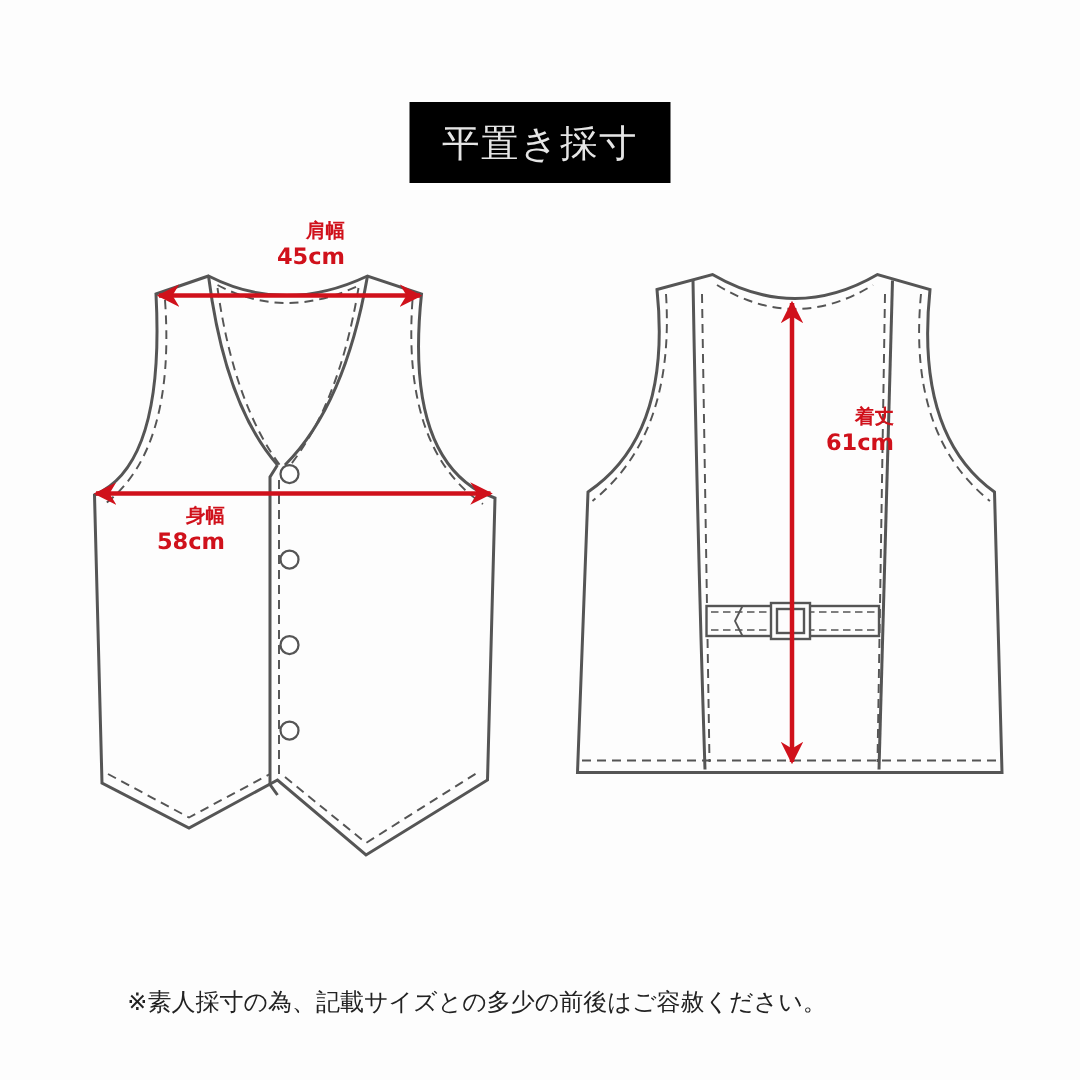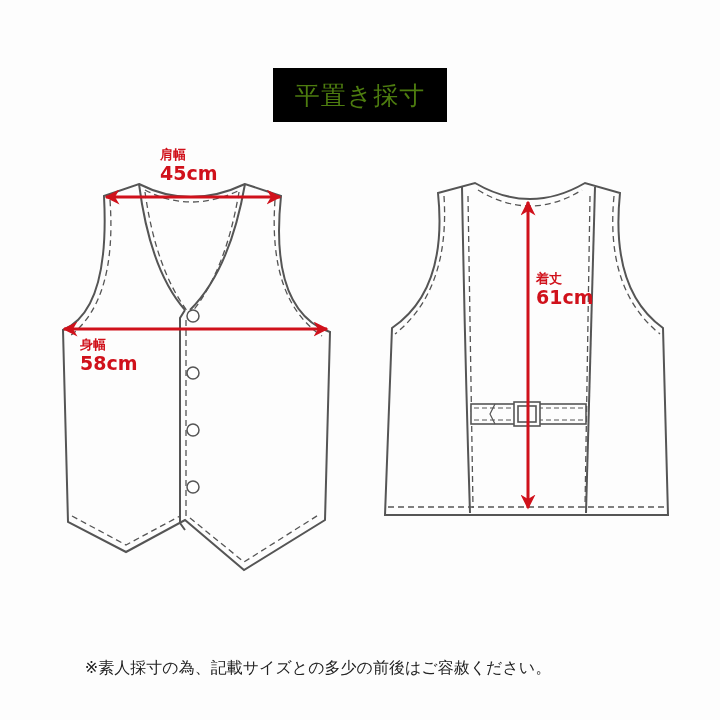--- a/index.html
+++ b/index.html
@@ -3,31 +3,31 @@
   <meta charset="utf-8">
   <style>
     html, body { margin: 0; padding: 0; }
     body {
       width: 720px; height: 720px; background: #fdfdfd;
       position: relative; overflow: hidden;
       font-family: "DejaVu Sans", sans-serif;
     }
     .title-box {
       position: absolute; left: 273px; top: 68px; width: 174px; height: 54px;
-      background: #000; color: #4d7c0f;
+      background: #000; color: #e5e5e5;
       display: flex; align-items: center; justify-content: center;
       font-size: 25px; letter-spacing: 1px;
     }
     svg.diagram { position: absolute; left: 0; top: 0; }
     .lbl {
-      position: absolute; color: #d0111b; font-weight: bold; text-align: left;
+      position: absolute; color: #d0111b; font-weight: bold; text-align: right;
       line-height: 1.15;
     }
     .lbl .name { font-size: 13px; display: block; }
-    .lbl .val { font-size: 19px; display: block; }
+    .lbl .val { font-size: 15px; display: block; }
     .note {
       position: absolute; left: 0; width: 636px; top: 658px; text-align: center;
       font-size: 16px; color: #222;
     }
   </style>
 </head>
 <body>
 
 <div class="title-box">
   <span>平置き採寸</span>

